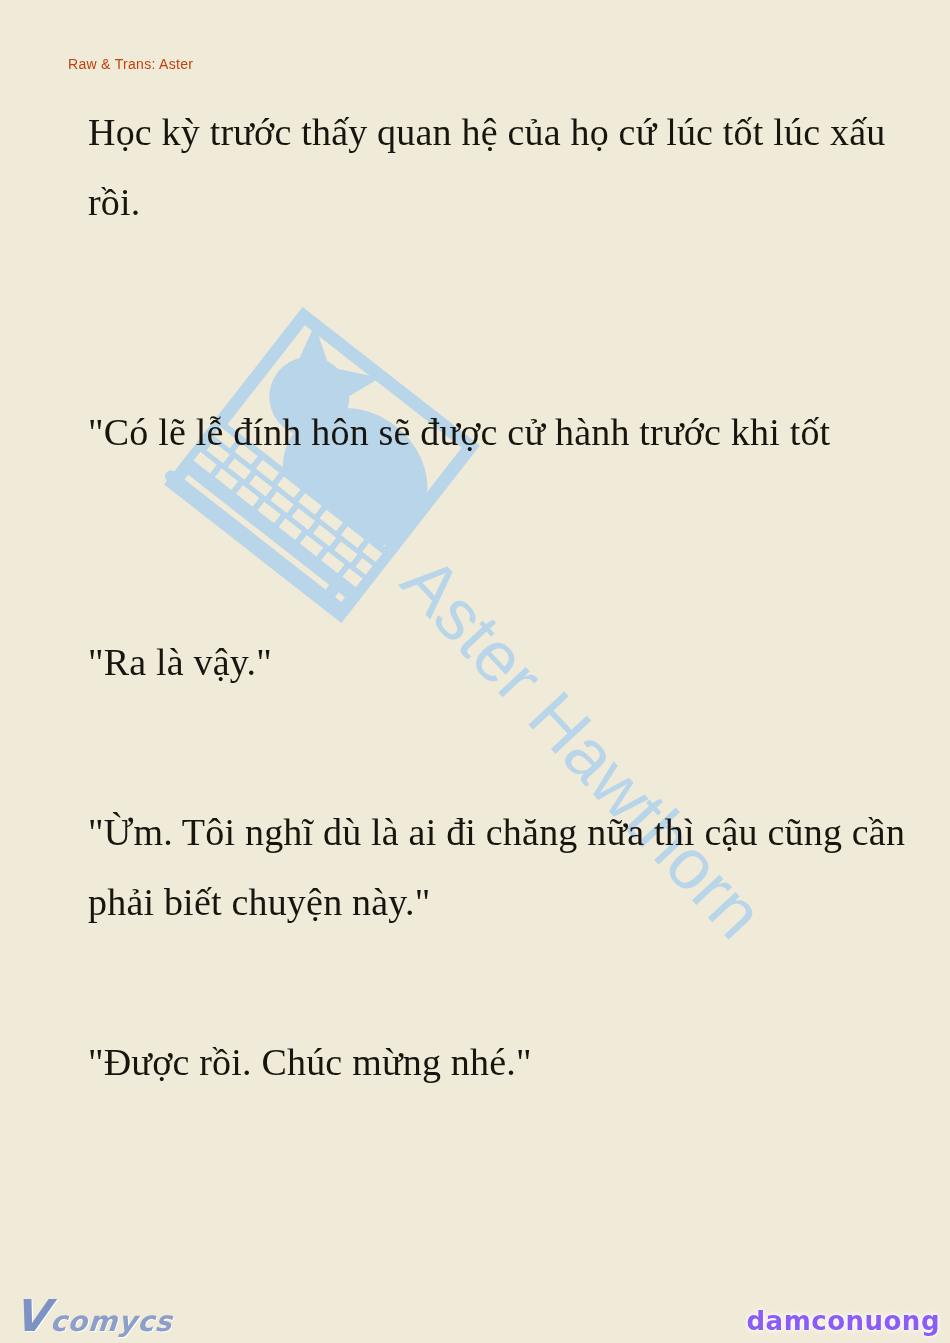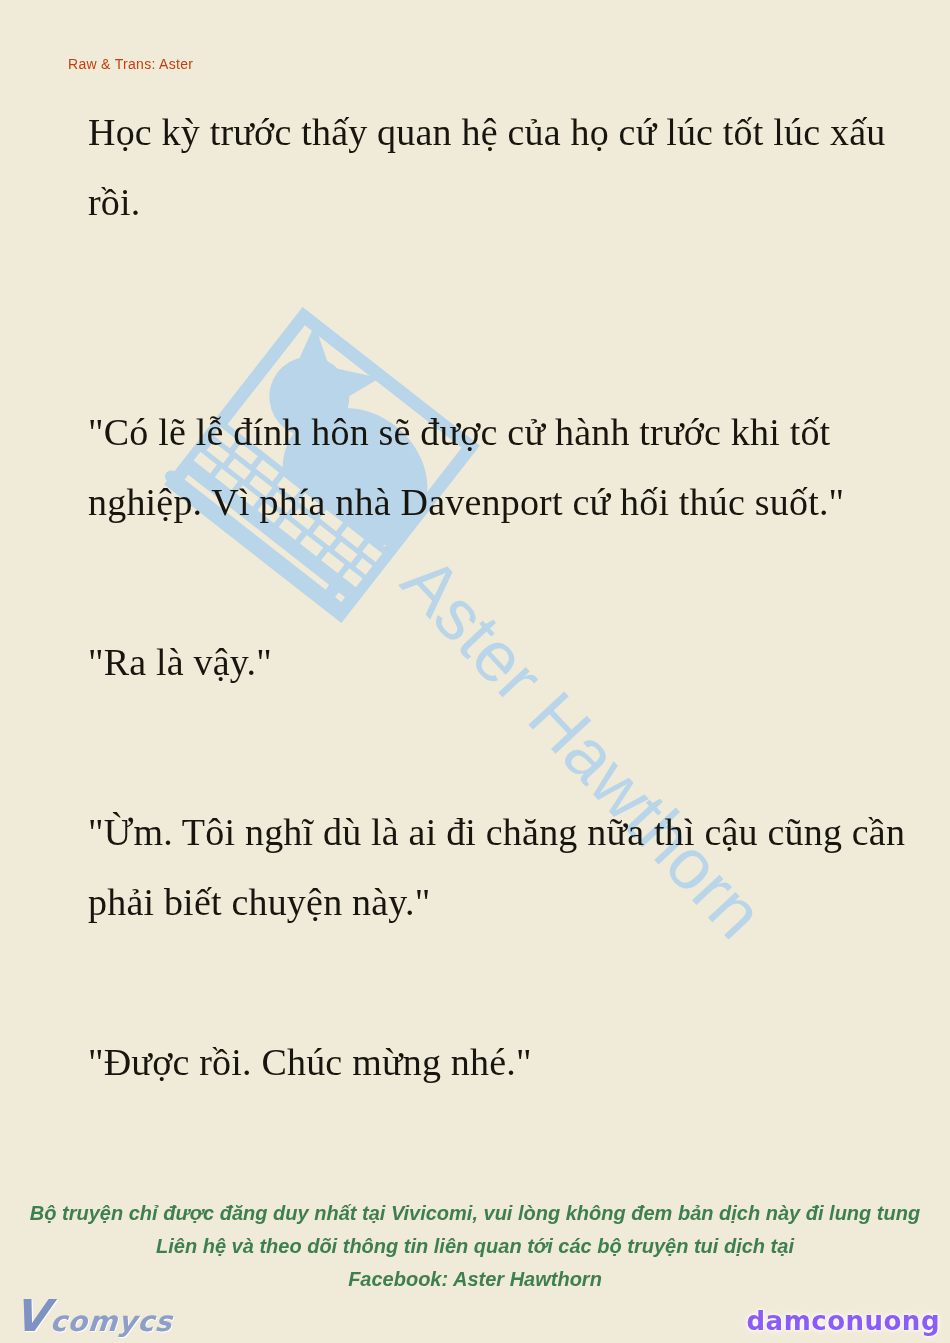--- a/index.html
+++ b/index.html
@@ -74,38 +74,32 @@
 
   <div class="credit">Raw &amp; Trans: Aster</div>
 
   <div class="para p1">
     <div>Học kỳ trước thấy quan hệ của họ cứ lúc tốt lúc xấu</div>
     <div>rồi.</div>
   </div>
 
   <div class="para p2">
     <div>"Có lẽ lễ đính hôn sẽ được cử hành trước khi tốt</div>
-    <div>nghiệp. Vì phía nhà Davenport cứ hối thúc suốt."</div>
   </div>
 
   <div class="para p3">
     <div>"Ra là vậy."</div>
   </div>
 
   <div class="para p4">
     <div>"Ừm. Tôi nghĩ dù là ai đi chăng nữa thì cậu cũng cần</div>
     <div>phải biết chuyện này."</div>
   </div>
 
   <div class="para p5">
     <div>"Được rồi. Chúc mừng nhé."</div>
   </div>
 
-  <div class="footer-notice">
-    <div>Bộ truyện chỉ được đăng duy nhất tại Vivicomi, vui lòng không đem bản dịch này đi lung tung</div>
-    <div>Liên hệ và theo dõi thông tin liên quan tới các bộ truyện tui dịch tại</div>
-    <div>Facebook: Aster Hawthorn</div>
-  </div>
 
   <div class="vcomycs">Vcomycs</div>
   <div class="damconuong">damconuong</div>
 
 </div>
 
 </body></html>

